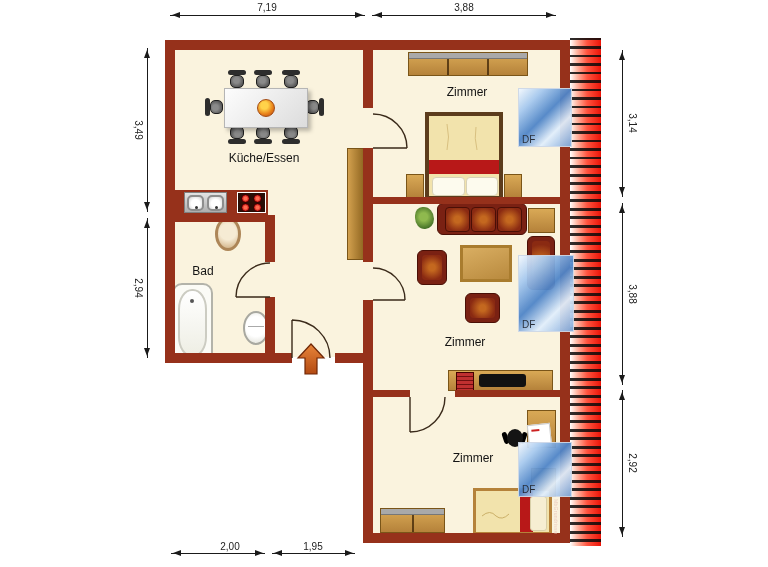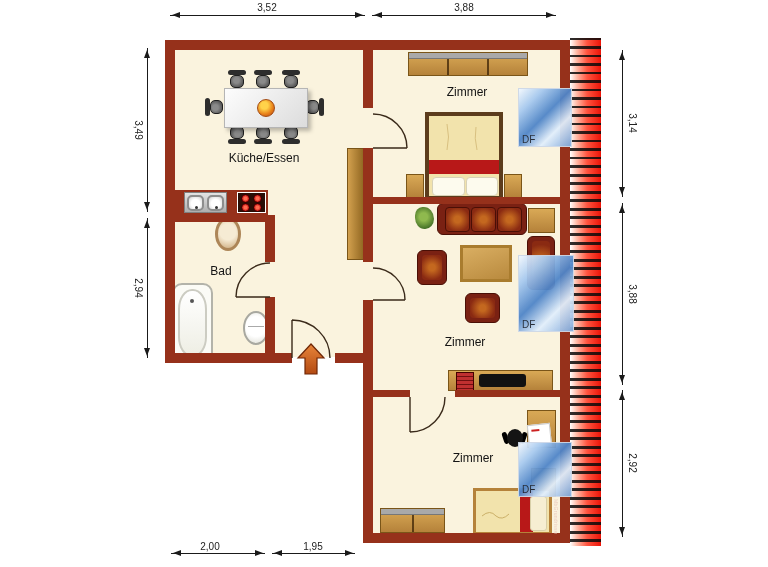--- a/index.html
+++ b/index.html
@@ -236,21 +236,21 @@
     <span class="dflabel">DF</span>
   </div>
   <div class="skylight" style="left:518px;top:255px;width:56px;height:77px;">
     <span class="dflabel">DF</span>
   </div>
   <div class="skylight" style="left:518px;top:442px;width:54px;height:55px;">
     <span class="dflabel">DF</span>
   </div>
 
   <div class="roomlabel" style="left:264px;top:158px;">Küche/Essen</div>
-  <div class="roomlabel" style="left:221px;top:271px;">Bad</div>
+  <div class="roomlabel" style="left:203px;top:271px;">Bad</div>
   <div class="roomlabel" style="left:467px;top:92px;">Zimmer</div>
   <div class="roomlabel" style="left:465px;top:342px;">Zimmer</div>
   <div class="roomlabel" style="left:473px;top:458px;">Zimmer</div>
 
   <div class="watermark">MbGrundrisse</div>
 
   <svg class="overlay" width="768" height="567">
     <defs>
       <linearGradient id="arrowgrad" x1="0" y1="0" x2="0" y2="1">
         <stop offset="0" stop-color="#e8853a"></stop>
@@ -269,26 +269,26 @@
     <path d="M410,397 L410,432 M410,432 A35,35 0 0 0 445,397" fill="none" stroke="#3a2a1a" stroke-width="1.4"></path>
 
     <path d="M447,124 q3,13 0,26 M476,127 q-2,11 1,23" fill="none" stroke="#d8c080" stroke-width="1"></path>
     <path d="M482,516 q8,-7 14,0 q6,5 13,-2" fill="none" stroke="#cbb068" stroke-width="1"></path>
 
     <polygon points="311,344 298,358 305,358 305,374 317,374 317,358 324,358" fill="url(#arrowgrad)" stroke="#6e2606" stroke-width="1.2"></polygon>
   </svg>
 
   <div class="dim-h" style="left:170px;top:15px;width:195px;"></div>
   <div class="dim-h" style="left:372px;top:15px;width:184px;"></div>
-  <div class="dimlabel" style="left:267px;top:7px;">3,52</div>
+  <div class="dimlabel" style="left:267px;top:7px;">7,19</div>
   <div class="dimlabel" style="left:464px;top:7px;">3,88</div>
 
   <div class="dim-h" style="left:171px;top:553px;width:94px;"></div>
   <div class="dim-h" style="left:272px;top:553px;width:83px;"></div>
-  <div class="dimlabel" style="left:210px;top:546px;">2,00</div>
+  <div class="dimlabel" style="left:230px;top:546px;">2,00</div>
   <div class="dimlabel" style="left:313px;top:546px;">1,95</div>
 
   <div class="dim-v" style="left:147px;top:48px;height:164px;"></div>
   <div class="dim-v" style="left:147px;top:218px;height:140px;"></div>
   <div class="dimlabel rot" style="left:138px;top:130px;">3,49</div>
   <div class="dimlabel rot" style="left:138px;top:288px;">2,94</div>
 
   <div class="dim-v" style="left:622px;top:50px;height:147px;"></div>
   <div class="dim-v" style="left:622px;top:203px;height:182px;"></div>
   <div class="dim-v" style="left:622px;top:390px;height:147px;"></div>

